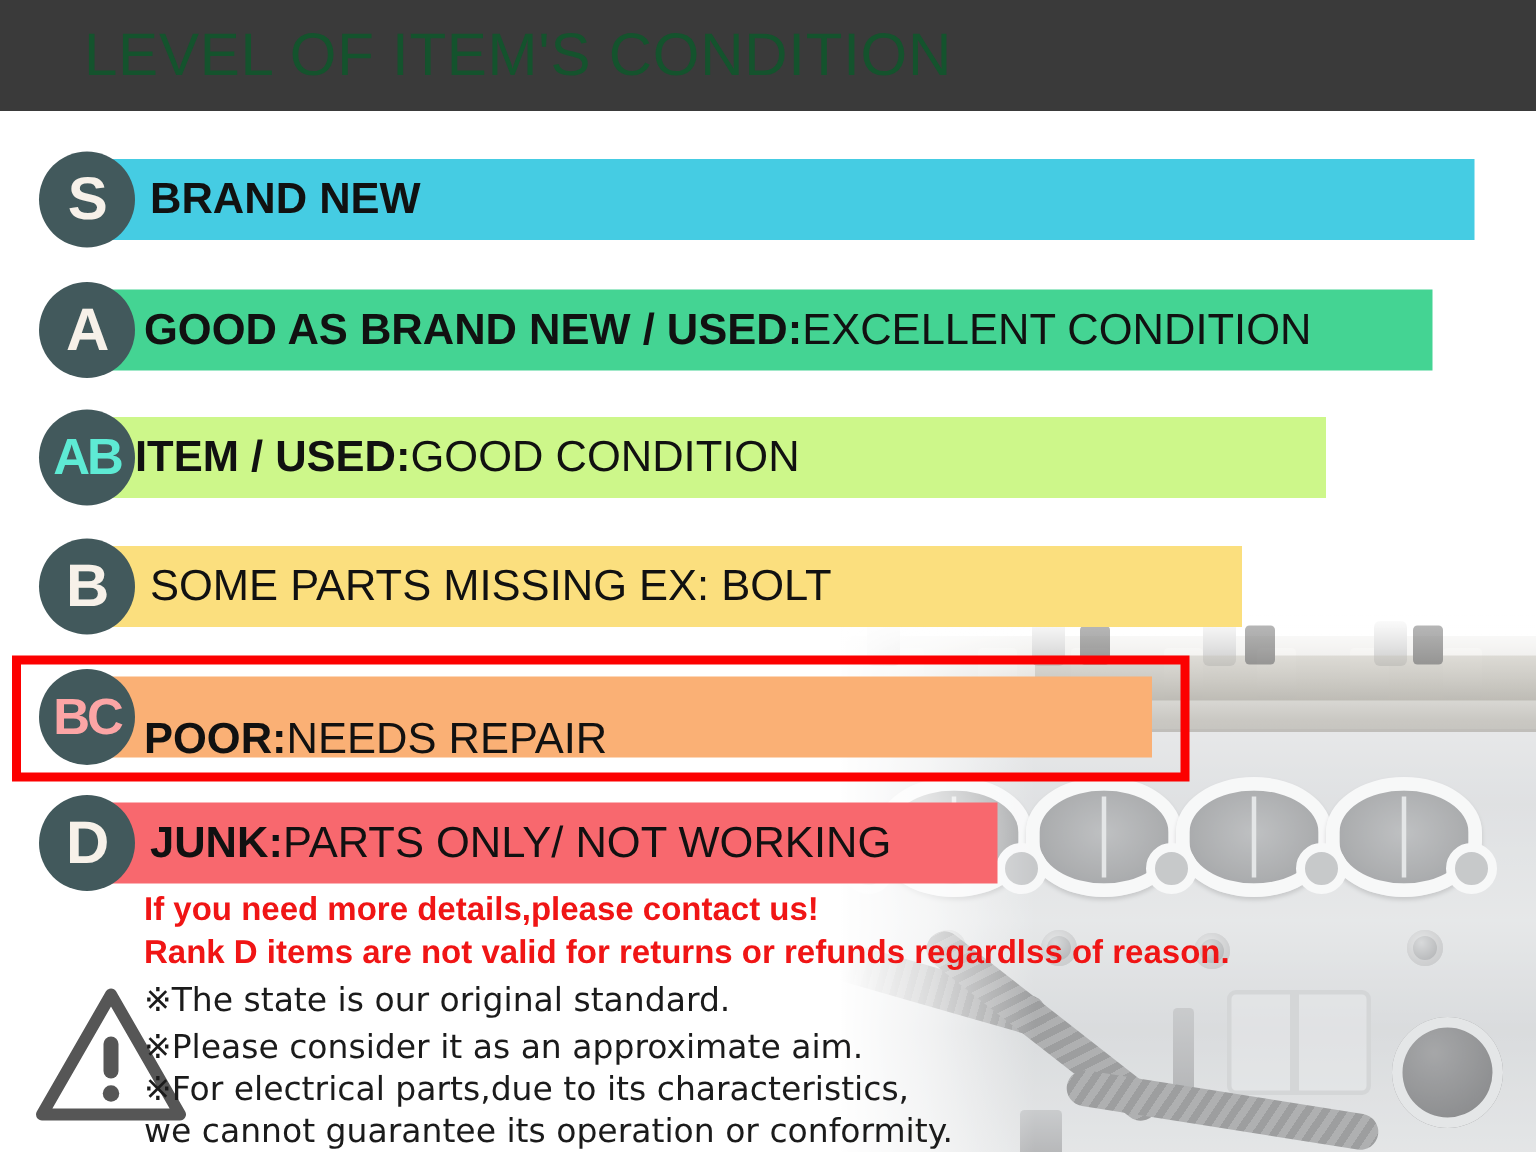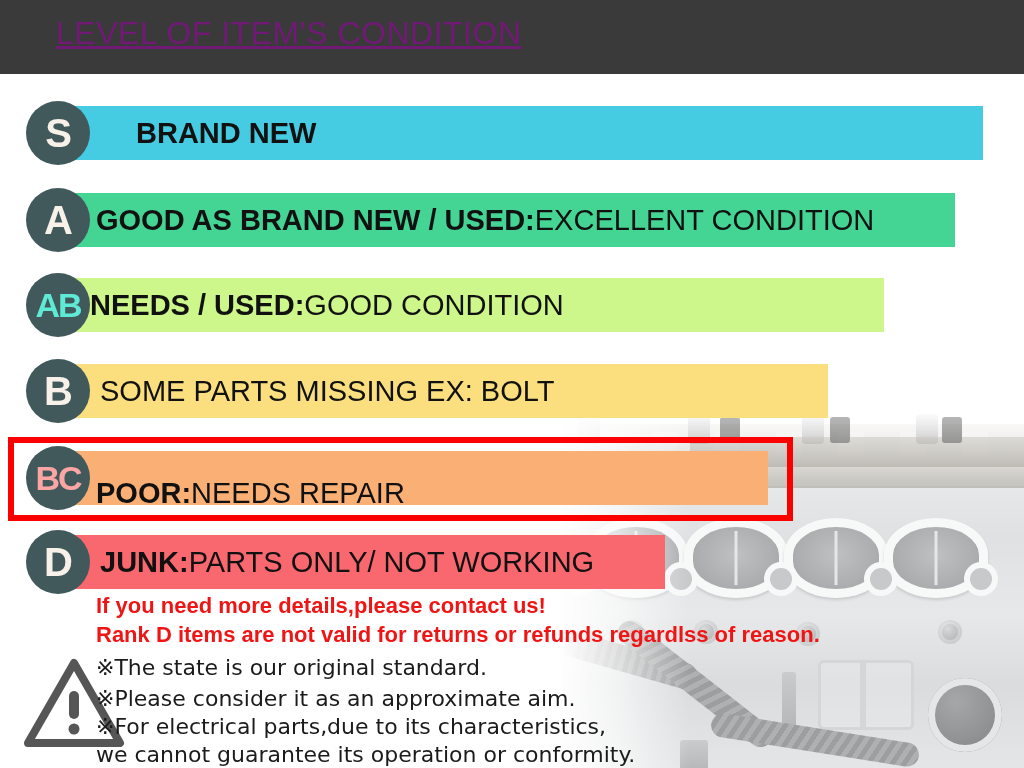--- a/index.html
+++ b/index.html
@@ -138,27 +138,26 @@
   
   #header-bar {
     position: absolute;
     left: 0; top: 0;
     width: 1024px; height: 74px;
     background: #3a3a3a;
   }
   #header-title {
     position: absolute;
     left: 56px; top: 15px;
-    color: #701a75;
-    font-size: 32px;
+    color: #14532d;
+    font-size: 40px;
     letter-spacing: .5px;
     font-weight: 400;
     font-family: "Liberation Sans", "DejaVu Sans", sans-serif;
     white-space: nowrap;
-    text-decoration: underline;
   }
 
   
   .rank-row {
     position: absolute;
     left: 0;
     height: 64px;
   }
   .rank-bar {
     position: absolute;
@@ -293,38 +292,38 @@
     <div class="nub" style="left:252px"></div>
   </div>
 
   <div id="header-bar"></div>
   <div id="header-title">LEVEL OF ITEM'S CONDITION</div>
 
   <div id="rank-rows">
       <div class="rank-row" style="top: 101px;">
         <div class="rank-bar" style="width: 921px; background: rgb(69, 204, 227);"></div>
         <div class="rank-badge" style="background: rgb(66, 89, 92); color: rgb(247, 241, 233);">S</div>
-        <div class="rank-text" style="left: 100px; margin-left: 36px;">
+        <div class="rank-text" style="left: 100px;">
           <span class="strong">BRAND NEW</span>
           <span class="rest"></span>
         </div>
       </div>
       <div class="rank-row" style="top: 188px;">
         <div class="rank-bar" style="width: 893px; background: rgb(68, 212, 147);"></div>
         <div class="rank-badge" style="background: rgb(66, 89, 92); color: rgb(247, 241, 233);">A</div>
         <div class="rank-text" style="left: 96px;">
           <span class="strong">GOOD AS BRAND NEW / USED:</span>
           <span class="rest"> EXCELLENT CONDITION</span>
         </div>
       </div>
       <div class="rank-row" style="top: 273px;">
         <div class="rank-bar" style="width: 822px; background: rgb(205, 247, 138);"></div>
         <div class="rank-badge two-char" style="background: rgb(66, 89, 92); color: #5eead4;">AB</div>
         <div class="rank-text" style="left: 90px;">
-          <span class="strong">NEEDS / USED:</span>
+          <span class="strong">ITEM / USED:</span>
           <span class="rest"> GOOD CONDITION</span>
         </div>
       </div>
       <div class="rank-row" style="top: 359px;">
         <div class="rank-bar" style="width: 766px; background: rgb(251, 223, 126);"></div>
         <div class="rank-badge" style="background: rgb(66, 89, 92); color: rgb(247, 241, 233);">B</div>
         <div class="rank-text" style="left: 100px;">
           <span class="rest"> SOME PARTS MISSING EX: BOLT</span>
         </div>
       </div>

